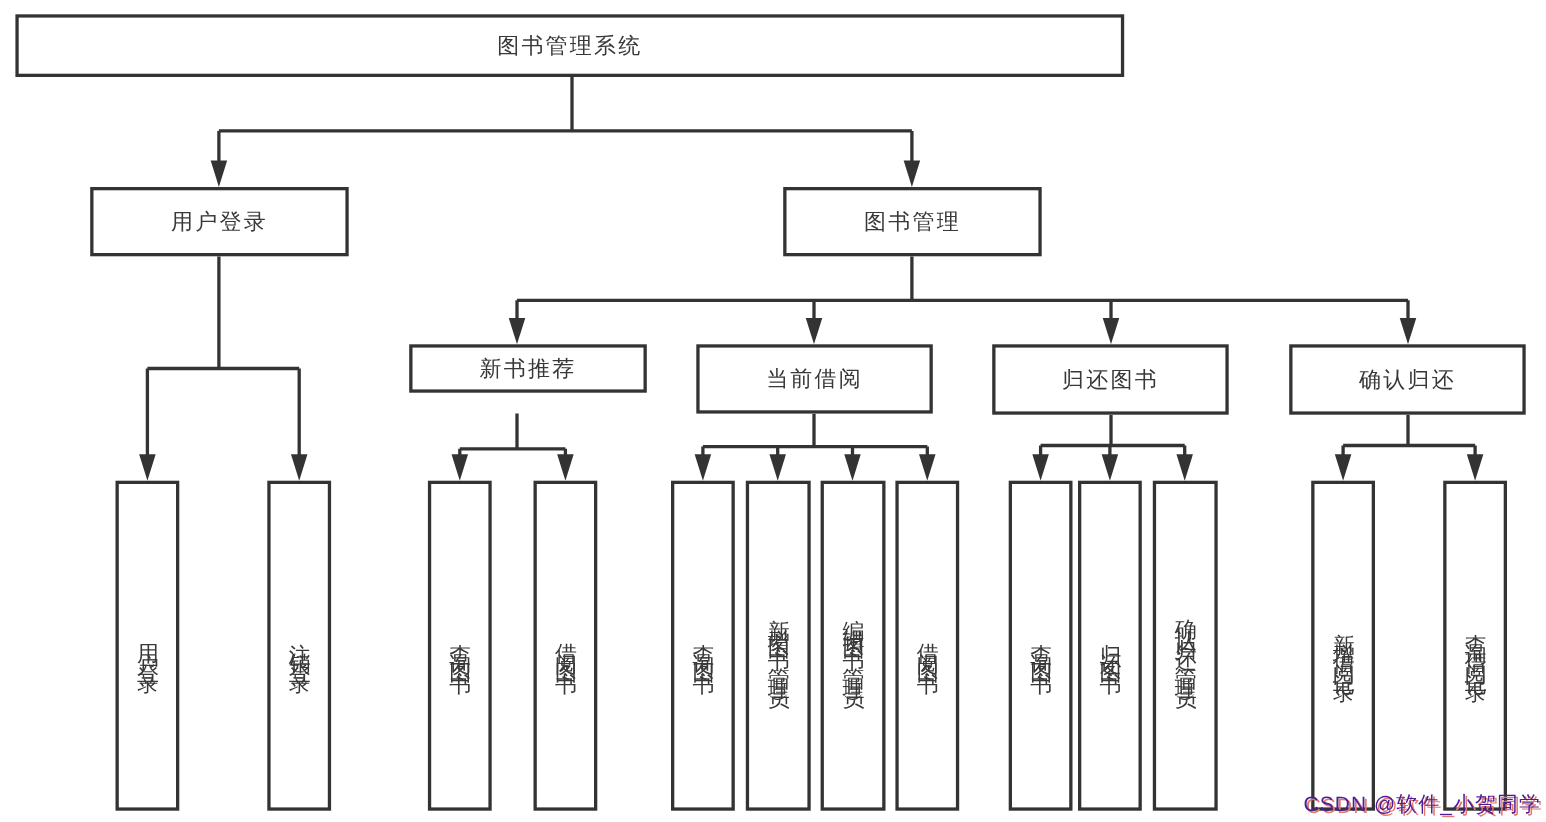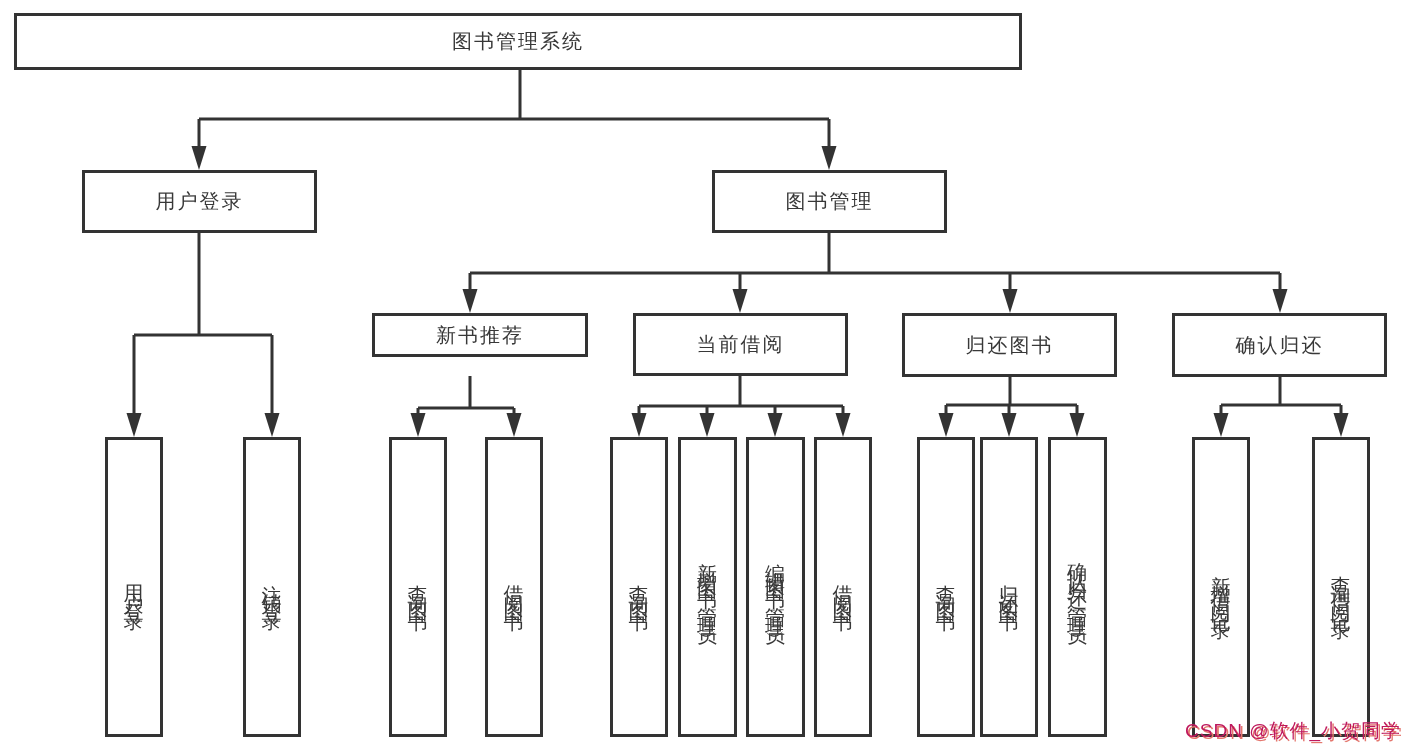--- a/index.html
+++ b/index.html
@@ -12,21 +12,21 @@
     position:absolute;box-sizing:border-box;border:3px solid #333333;background:#ffffff;
     display:flex;align-items:center;justify-content:center;z-index:2;
   }
   .box .label{font-size:20px;letter-spacing:2px;white-space:nowrap;}
   .box.v .label{
     writing-mode:vertical-rl;text-orientation:mixed;
     font-size:20px;letter-spacing:9px;line-height:1;white-space:normal;
   }
   .watermark{
     position:absolute;right:4px;bottom:3px;z-index:3;
-    font-size:19px;letter-spacing:1px;color:#be185d;
+    font-size:19px;letter-spacing:1px;color:#4c1d95;
     text-shadow:2px 2px 0 #e4776e;white-space:nowrap;
   }
 </style>
 </head>
 <body>
 
 <div class="stage">
 
   <svg class="wires" viewBox="0 0 1405 747" fill="none" stroke="#333333" stroke-width="3">
 

